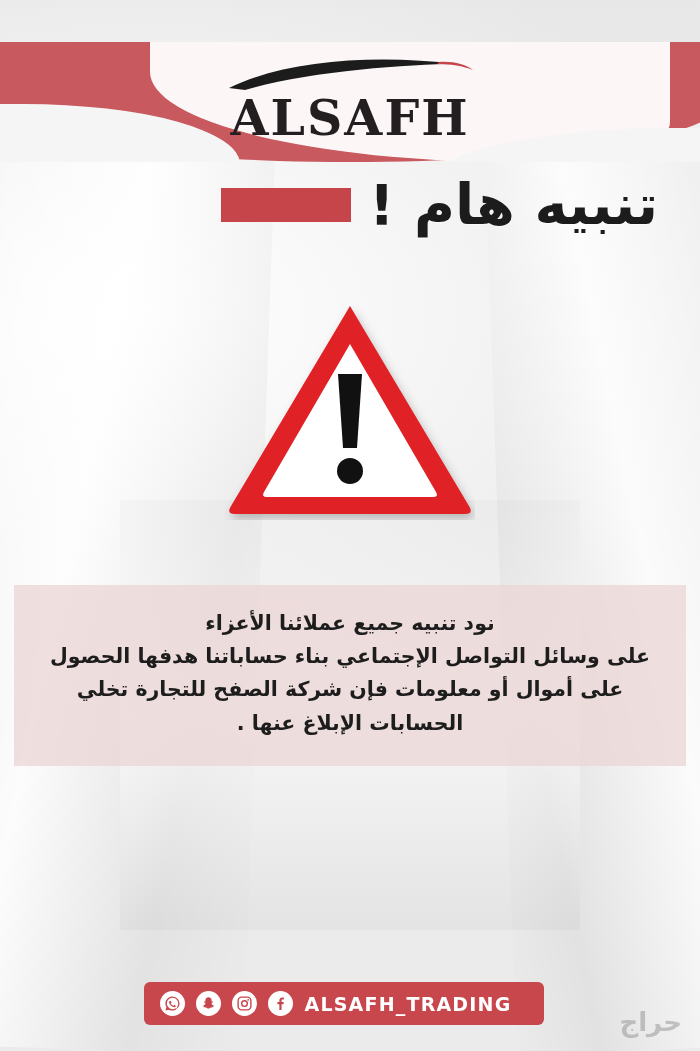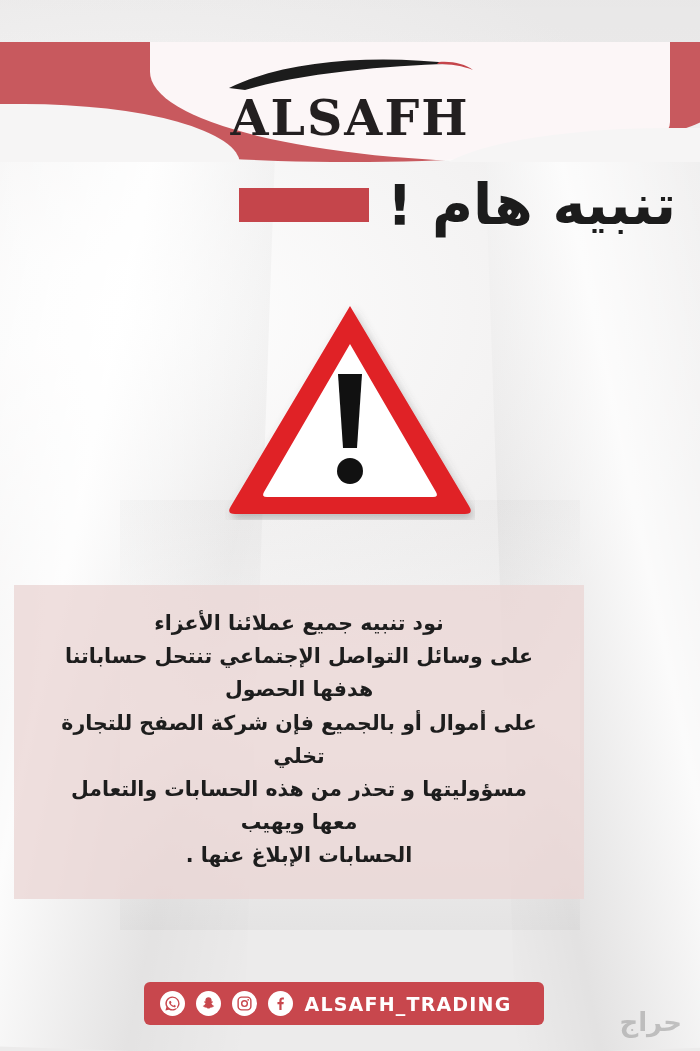--- a/index.html
+++ b/index.html
@@ -123,21 +123,21 @@
   .title-row {
     position: absolute;
     top: 160px;
     left: 0;
     width: 700px;
     height: 90px;
     display: flex;
     flex-direction: row-reverse;
     align-items: center;
     justify-content: flex-start;
-    padding-right: 24px;
+    padding-right: 42px;
     box-sizing: border-box;
   }
   .title-text {
     font-size: 56px;
     font-weight: 700;
     color: #1c1c1c;
     direction: rtl;
     line-height: 1.1;
     white-space: nowrap;
     text-shadow: 0 1px 0 rgba(255,255,255,0.6);
@@ -158,21 +158,21 @@
     width: 700px;
     display: flex;
     justify-content: center;
   }
 
   
   .notice {
     position: absolute;
     top: 585px;
     left: 14px;
-    width: 570px;
+    width: 672px;
     box-sizing: border-box;
     background: rgba(234, 214, 213, 0.78);
     padding: 22px 34px 26px 34px;
     direction: rtl;
     text-align: center;
   }
   .notice p {
     margin: 0;
     font-size: 20.5px;
     line-height: 1.62;
@@ -271,23 +271,22 @@
         <path d="M125 6 L244 206 Q249 214 240 214 L10 214 Q1 214 6 206 Z" fill="#e02128"></path>
         <path d="M125 44 L211 192 Q214 197 208 197 L42 197 Q36 197 39 192 Z" fill="#ffffff"></path>
       </g>
       <path d="M113 74 L137 74 L132 148 L118 148 Z" fill="#111111"></path>
       <circle cx="125" cy="171" r="13" fill="#111111"></circle>
     </svg>
   </div>
 
   <div class="notice">
     <p>نود تنبيه جميع عملائنا الأعزاء</p>
-    <p>على وسائل التواصل الإجتماعي تنتحل حساباتنا هدفها الحصول</p>
-    <p>على أموال أو بالجميع فإن شركة الصفح للتجارة تخلي</p>
-    <p>مسؤوليتها و تحذر من هذه الحسابات والتعامل معها ويهيب</p>
+    <p>على وسائل التواصل الإجتماعي بناء حساباتنا هدفها الحصول</p>
+    <p>على أموال أو معلومات فإن شركة الصفح للتجارة تخلي</p>
     <p>الحسابات الإبلاغ عنها .</p>
   </div>
 
   <div class="footer">
     <div class="footer-pill">
 
       <span class="social-icon">
         <svg width="17" height="17" viewBox="0 0 24 24" xmlns="http://www.w3.org/2000/svg">
           <path fill="#c8474d" d="M12 2a10 10 0 00-8.6 15.1L2 22l5-1.3A10 10 0 1012 2zm0 2a8 8 0 016.6 12.5l-.3.5.6 2.2-2.3-.6-.5.3A8 8 0 1112 4zm-3.2 4.2c-.2 0-.5.1-.7.4-.2.3-.8.8-.8 2s.8 2.3.9 2.5c.1.2 1.6 2.6 4 3.5 2 .8 2.4.6 2.8.6.4 0 1.3-.5 1.5-1.1.2-.6.2-1 .1-1.1l-.6-.3-1.4-.7c-.2-.1-.4-.1-.5.1l-.7.9c-.1.2-.3.2-.5.1-.2-.1-1-.4-1.9-1.2-.7-.6-1.2-1.4-1.3-1.6-.1-.2 0-.3.1-.4l.4-.5.3-.5v-.4l-.7-1.7c-.2-.5-.4-.4-.5-.5h-.5z"></path>
         </svg>

